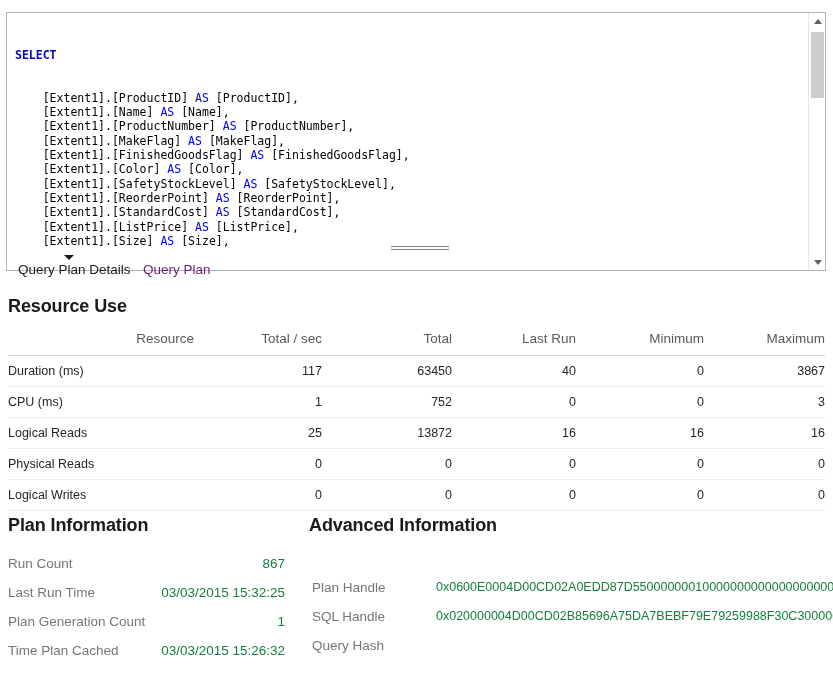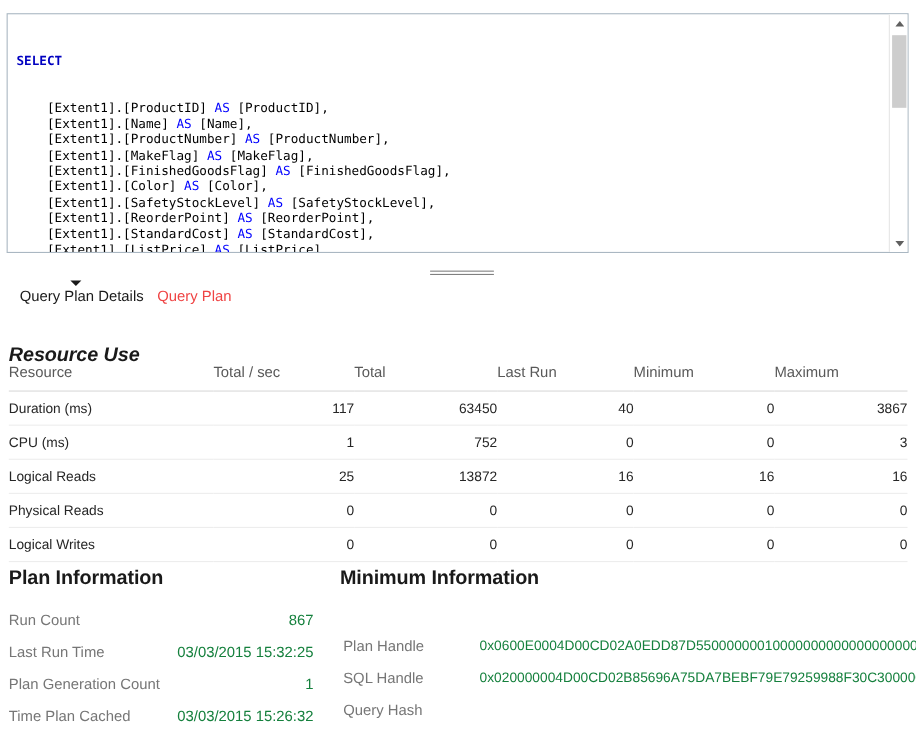--- a/index.html
+++ b/index.html
@@ -15,21 +15,21 @@
     overflow: hidden;
     position: relative;
   }
 
   
   .sql-panel {
     position: absolute;
     left: 6px;
     top: 12px;
     width: 820px;
-    height: 218px;
+    height: 259px;
     border: 1px solid #aab7c2;
     background: #ffffff;
     box-sizing: border-box;
     overflow: hidden;
   }
   .sql-code {
     position: absolute;
     left: 8px;
     top: 6px;
     right: 22px;
@@ -116,53 +116,53 @@
     border-right: 5px solid transparent;
     border-top: 5px solid #1a1a1a;
   }
   .tab-item {
     position: absolute;
     top: 10px;
     font-size: 13.5px;
     white-space: nowrap;
   }
   .tab-item.active { left: 18px; color: #1a1a1a; }
-  .tab-item.link   { left: 143px; color: #ef4444; cursor: pointer; }
+  .tab-item.link   { left: 143px; color: #701a75; cursor: pointer; }
 
   
   .section-title {
     position: absolute;
     font-size: 18px;
     font-weight: bold;
     color: #1a1a1a;
     letter-spacing: -0.1px;
   }
-  #resource-title { left: 8px; top: 312px; font-style: italic; }
+  #resource-title { left: 8px; top: 296px; }
   #plan-info-title { left: 8px; top: 515px; }
   #adv-info-title { left: 309px; top: 515px; }
 
   
   .res-table {
     position: absolute;
     left: 8px;
     top: 328px;
     width: 817px;
     border-collapse: collapse;
     font-size: 13px;
     color: #333333;
   }
   .res-table th {
     font-weight: normal;
     color: #595959;
     font-size: 13.5px;
-    text-align: left;
+    text-align: right;
     padding: 3px 0 9px 0;
     border-bottom: 1px solid #d9d9d9;
   }
-  .res-table th:first-child { text-align: left; }
+  .res-table th:first-child { text-align: right; }
   .res-table td {
     text-align: right;
     padding: 8px 0 8px 0;
     border-bottom: 1px solid #ededed;
     color: #262626;
     font-size: 12.5px;
   }
   .res-table td:first-child { text-align: left; }
   .res-table col.c0 { width: 186px; }
   .res-table col.c1 { width: 128px; }
@@ -312,21 +312,21 @@
     <div class="info-row">
       <div class="info-label">Plan Generation Count</div>
       <div class="info-value">1</div>
     </div>
     <div class="info-row">
       <div class="info-label">Time Plan Cached</div>
       <div class="info-value">03/03/2015 15:26:32</div>
     </div>
   </div>
 
-<div class="section-title" id="adv-info-title">Minimum Information</div>
+<div class="section-title" id="adv-info-title">Advanced Information</div>
 <div class="info-list" id="adv-info-list">
     <div class="info-row">
       <div class="info-label">Plan Handle</div>
       <div class="info-value">0x0600E0004D00CD02A0EDD87D5500000001000000000000000000000</div>
     </div>
     <div class="info-row">
       <div class="info-label">SQL Handle</div>
       <div class="info-value">0x020000004D00CD02B85696A75DA7BEBF79E79259988F30C300000000</div>
     </div>
     <div class="info-row">

